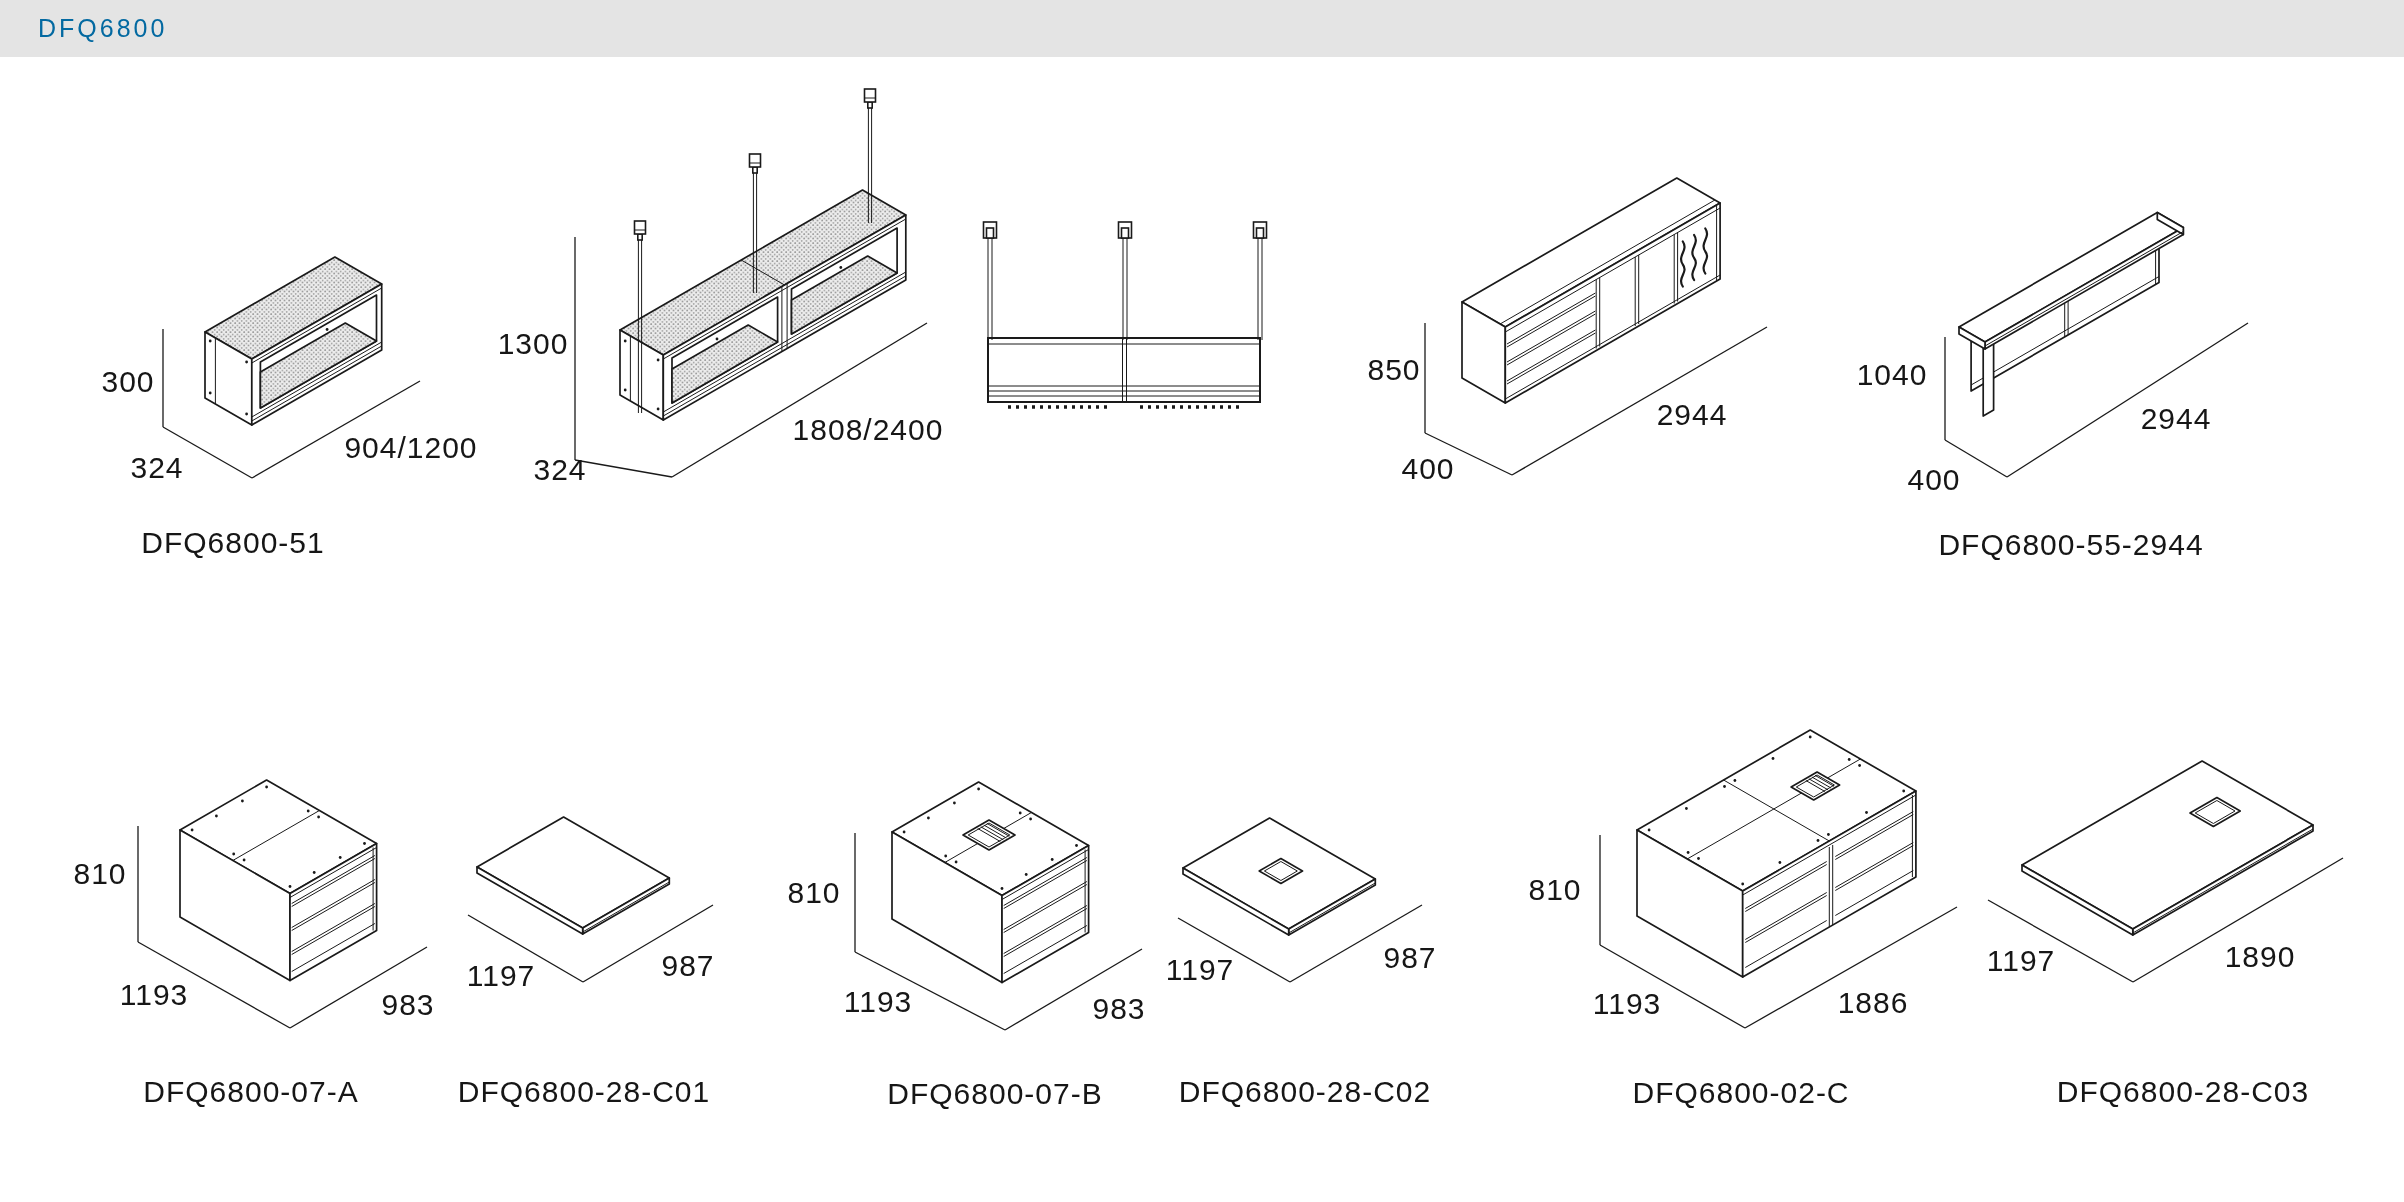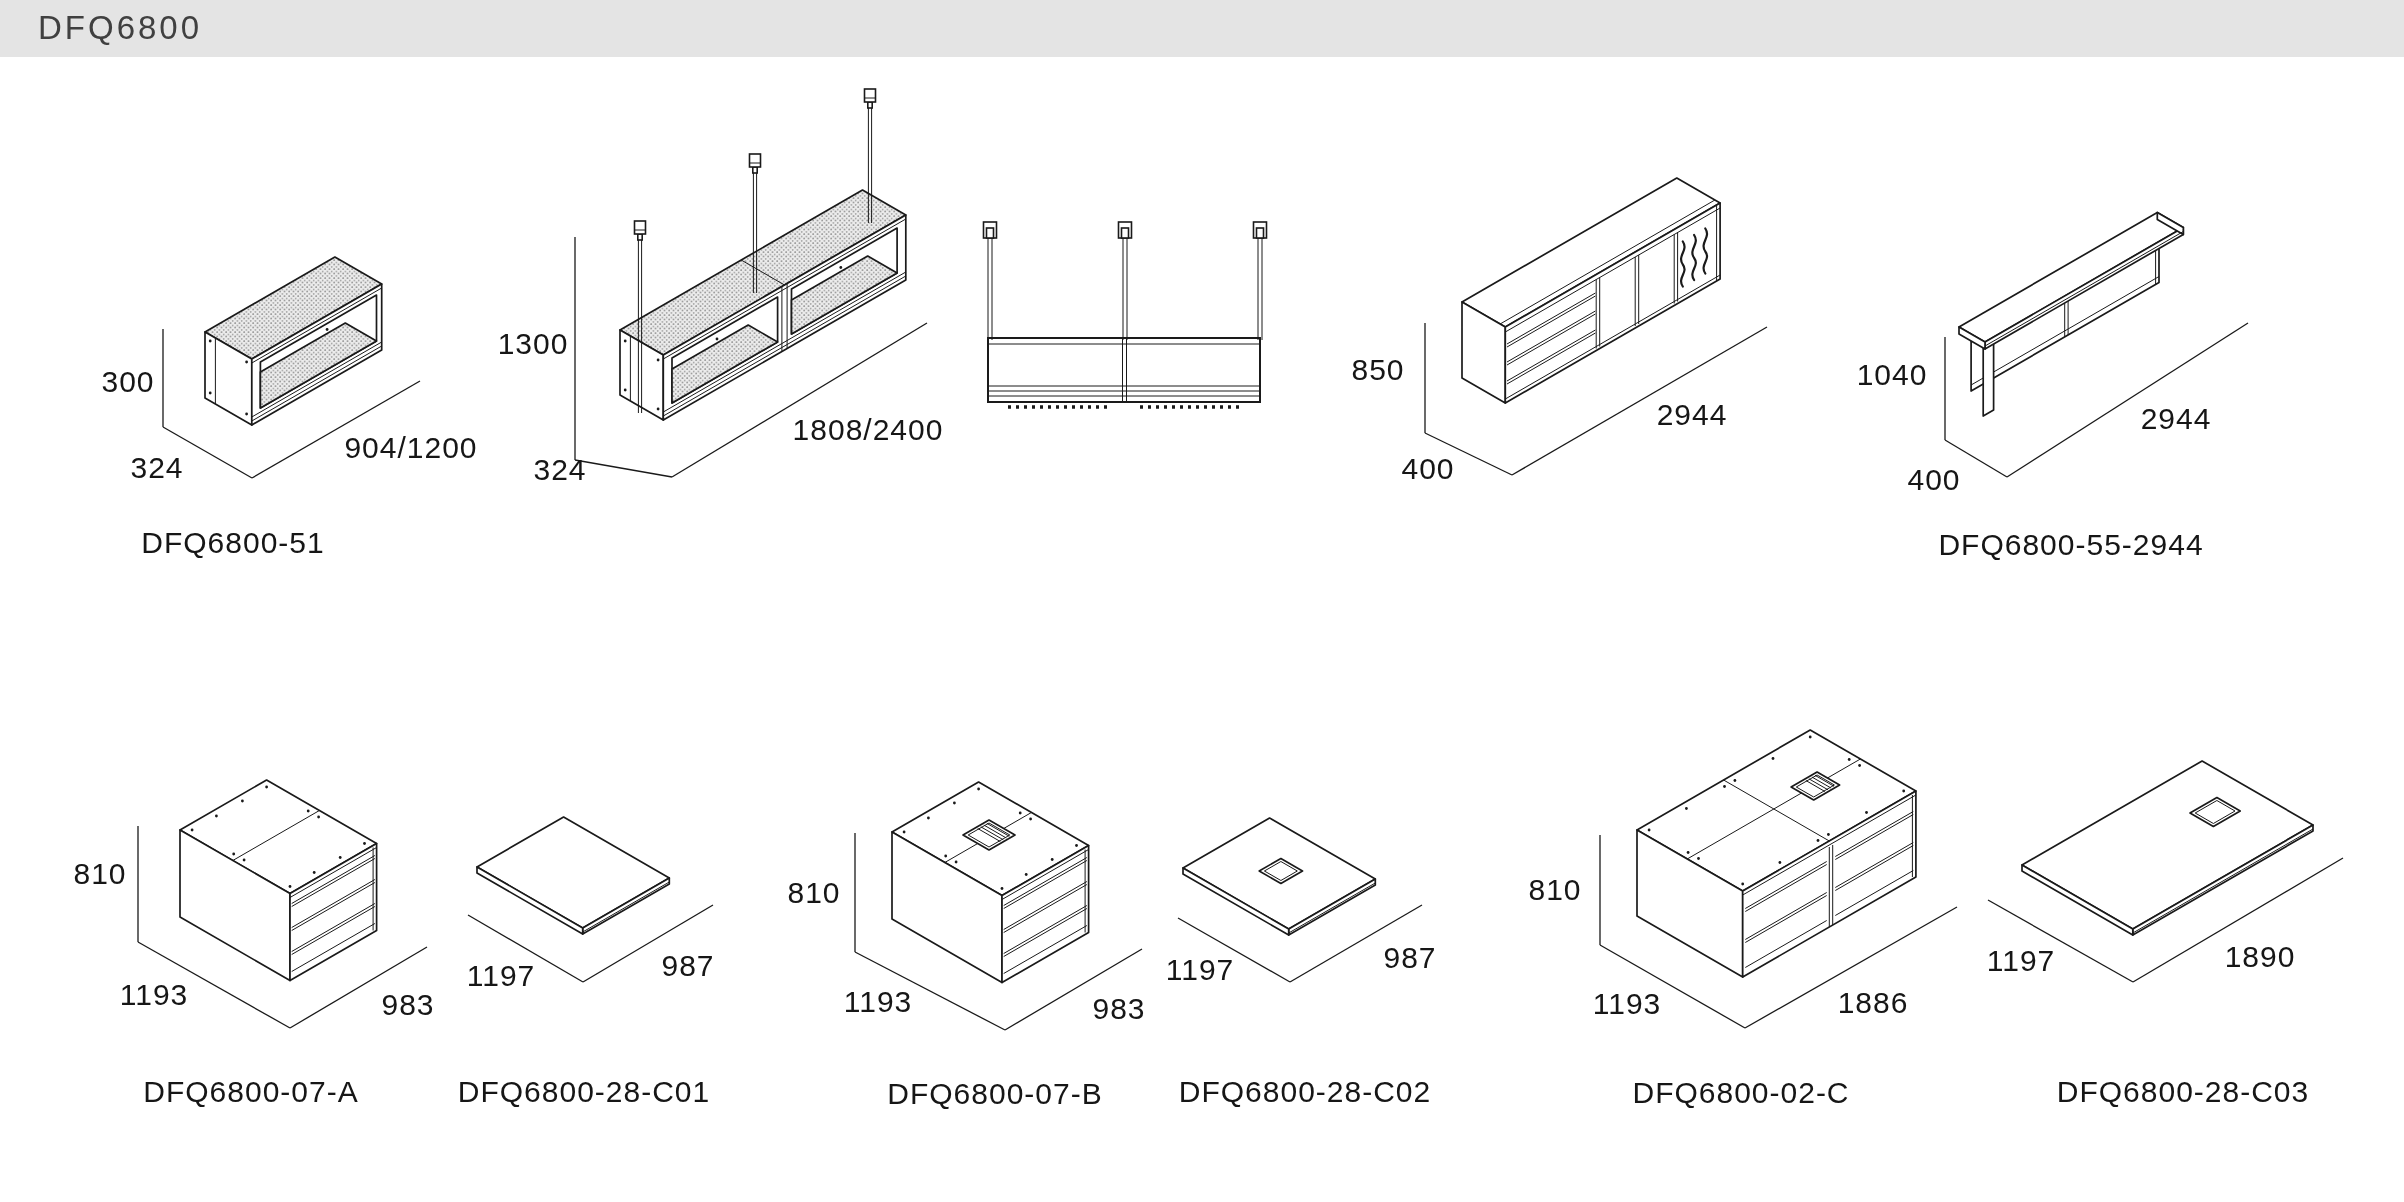--- a/index.html
+++ b/index.html
@@ -1,18 +1,18 @@
 <!DOCTYPE html>
 <html><head>
 <meta charset="utf-8">
 <style>
   html,body{margin:0;padding:0;background:#fff;font-family:"Liberation Sans",sans-serif;}
   .page{position:relative;width:2404px;height:1202px;background:#ffffff;overflow:hidden;}
   .header{position:absolute;left:0;top:0;width:2404px;height:57px;background:#e4e4e4;}
-  .title{position:absolute;left:38px;top:28px;transform:translateY(-50%);font-size:33px;color:#404040;letter-spacing:3px;}
+  .title{position:absolute;left:38px;top:28px;transform:translateY(-50%);font-size:25px;color:#0369a1;letter-spacing:3px;}
   .fig{position:absolute;margin:0;}
   .fig svg{position:absolute;left:0;top:0;overflow:visible;}
   .dim,.lbl{position:absolute;transform:translate(-50%,-50%);font-size:30px;color:#161616;white-space:nowrap;letter-spacing:1px;}
   
   .wh{fill:#ffffff;stroke:#1a1a1a;stroke-width:1.7;stroke-linejoin:round;}
   .spk{fill:url(#speck);stroke:#1a1a1a;stroke-width:1.7;stroke-linejoin:round;}
   .thin{stroke:#1a1a1a;stroke-width:1;fill:none;}
   .dimln{stroke:#1a1a1a;stroke-width:1.3;fill:none;}
   .dt{fill:#1a1a1a;stroke:none;}
   .cap{fill:#ffffff;stroke:#1a1a1a;stroke-width:1.6;}
@@ -159,21 +159,21 @@
         <line x1="347.6" y1="131.5" x2="347.6" y2="62.5" class="thin"></line>
         <line x1="175.3" y1="229.0" x2="390.1" y2="105.0" class="thin"></line>
         <line x1="386.6" y1="111.0" x2="386.6" y2="35.0" class="thin"></line>
         <path d="M 352.8,116.5 c -6,-9 6,-14 0,-22 c -6,-9 6,-14 0,-23" class="sq"></path>
         <path d="M 364.1,110.0 c -6,-9 6,-14 0,-22 c -6,-9 6,-14 0,-23" class="sq"></path>
         <path d="M 375.3,103.5 c -6,-9 6,-14 0,-22 c -6,-9 6,-14 0,-23" class="sq"></path>
         <line x1="95" y1="153" x2="95" y2="263" class="dimln"></line>
         <line x1="95" y1="263" x2="182" y2="305" class="dimln"></line>
         <line x1="182" y1="305" x2="437" y2="157" class="dimln"></line>
       </svg>
-    <span class="dim" style="left:48px;top:200px">850</span>
+    <span class="dim" style="left:64px;top:200px">850</span>
     <span class="dim" style="left:98px;top:299px">400</span>
     <span class="dim" style="left:362px;top:245px">2944</span>
   </figure>
 
   <figure class="fig" style="left:1840px;top:180px;width:564px;height:400px">
     <svg id="svg-f5" width="564" height="400" viewBox="0 0 564 400">
         <polygon points="131.1,155 319,46.5 319,102.5 131.1,211" class="wh"></polygon>
         <line x1="224.7" y1="101.0" x2="224.7" y2="157.0" class="thin"></line>
         <line x1="228.1" y1="99.0" x2="228.1" y2="155.0" class="thin"></line>
         <line x1="131.1" y1="205.0" x2="319.0" y2="96.5" class="thin"></line>

